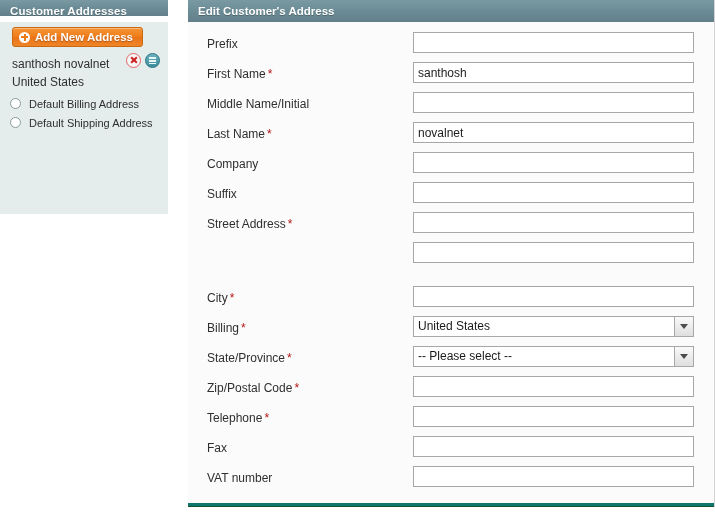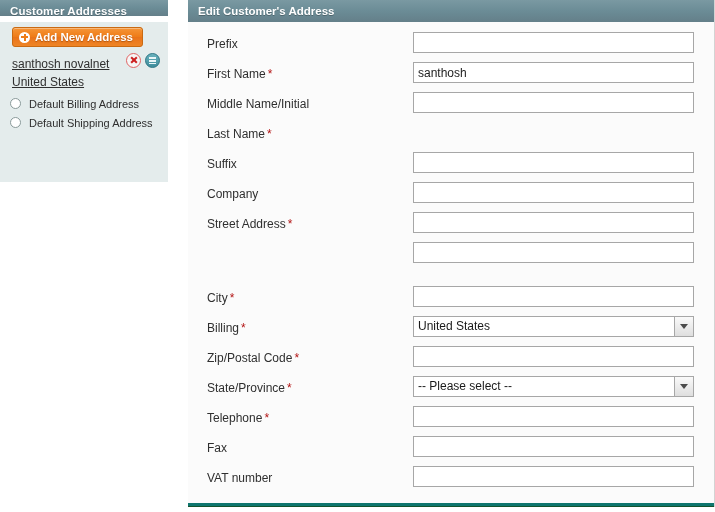--- a/index.html
+++ b/index.html
@@ -39,21 +39,21 @@
     letter-spacing: 0.1px;
     text-shadow: 0 1px 0 rgba(0,0,0,0.25);
     white-space: nowrap;
     overflow: hidden;
   }
   #sidebar-body {
     position: absolute;
     left: 0;
     top: 22px;
     width: 168px;
-    height: 160px;
+    height: 192px;
     background: #e4ecec;
     box-sizing: border-box;
   }
   #add-address-wrap {
     padding: 5px 0 0 12px;
   }
   #add-address-btn {
     display: inline-flex;
     align-items: center;
     gap: 5px;
@@ -94,21 +94,20 @@
   .plus-circle-icon::after {
     top: 2px; bottom: 2px; left: 4.5px; width: 2px;
   }
 
   #address-entry {
     position: relative;
     padding: 8px 6px 0 12px;
     font-size: 12px;
     line-height: 18px;
     color: #2f2f2f;
-    text-decoration: underline;
   }
   #address-name-line {
     padding-right: 46px;
   }
   #address-actions {
     position: absolute;
     right: 8px;
     top: 6px;
     display: flex;
     gap: 4px;
@@ -358,29 +357,30 @@
       <input class="field-input" type="text" value="santhosh" style="">
     </div>
 
     <div class="field-row">
       <span class="field-label"><span>Middle Name/Initial</span></span>
       <input class="field-input" type="text" value="" style="">
     </div>
 
     <div class="field-row">
       <span class="field-label"><span>Last Name</span><span class="req-star">*</span></span>
+      <input class="field-input" type="text" value="novalnet" style="">
+    </div>
+
+    <div class="field-row">
+      <span class="field-label"><span>Company</span></span>
+      <input class="field-input" type="text" value="" style="">
     </div>
 
     <div class="field-row">
       <span class="field-label"><span>Suffix</span></span>
-      <input class="field-input" type="text" value="" style="">
-    </div>
-
-    <div class="field-row">
-      <span class="field-label"><span>Company</span></span>
       <input class="field-input" type="text" value="" style="">
     </div>
 
     <div class="field-row">
       <span class="field-label"><span>Street Address</span><span class="req-star">*</span></span>
       <input class="field-input" type="text" value="" style="">
     </div>
 
     <div class="field-row">
       <input class="field-input second-line" type="text" value="" style="">
@@ -395,33 +395,33 @@
 
     <div class="field-row">
       <span class="field-label"><span>Billing</span><span class="req-star">*</span></span>
       <div class="field-select">
         <span class="select-text">United States</span>
         <span class="select-arrow"></span>
       </div>
     </div>
 
     <div class="field-row">
-      <span class="field-label"><span>Zip/Postal Code</span><span class="req-star">*</span></span>
-      <input class="field-input" type="text" value="" style="">
-    </div>
-
-    <div class="field-row">
       <span class="field-label"><span>State/Province</span><span class="req-star">*</span></span>
       <div class="field-select">
         <span class="select-text">-- Please select --</span>
         <span class="select-arrow"></span>
       </div>
     </div>
 
     <div class="field-row">
+      <span class="field-label"><span>Zip/Postal Code</span><span class="req-star">*</span></span>
+      <input class="field-input" type="text" value="" style="">
+    </div>
+
+    <div class="field-row">
       <span class="field-label"><span>Telephone</span><span class="req-star">*</span></span>
       <input class="field-input" type="text" value="" style="">
     </div>
 
     <div class="field-row">
       <span class="field-label"><span>Fax</span></span>
       <input class="field-input" type="text" value="" style="">
     </div>
 
     <div class="field-row">

